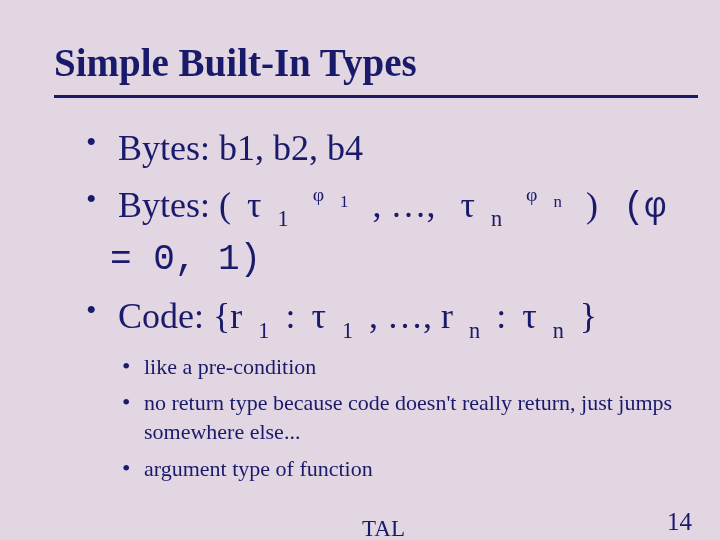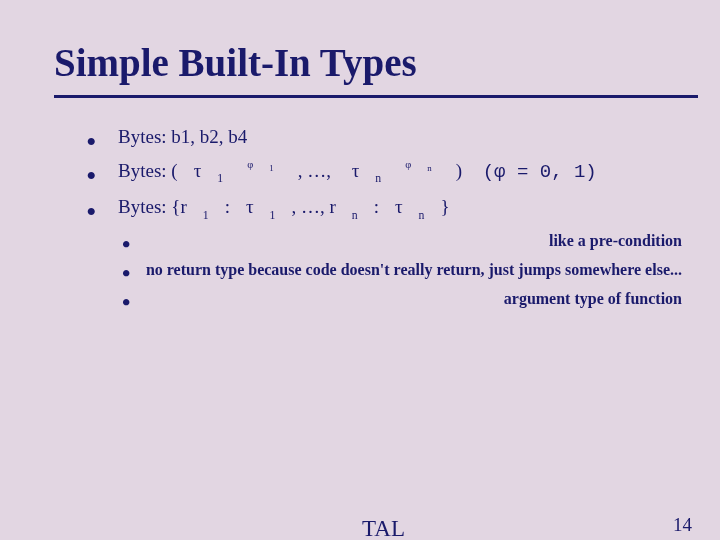--- a/index.html
+++ b/index.html
@@ -31,46 +31,45 @@
   .content {
     margin-top: 26px;
     padding-left: 12px;
   }
   .main-list {
     list-style: none;
   }
   .main-list > li {
     position: relative;
     padding-left: 28px;
-    font-size: 19px;
+    font-size: 36px;
     line-height: 1.35;
     margin-bottom: 2px;
   }
   .main-list > li::before {
     content: "•";
     position: absolute;
     left: 4px;
     top: -2px;
     font-size: 30px;
     color: #1a1a6b;
   }
   .sub-list {
     list-style: none;
     margin-top: 4px;
     margin-bottom: 10px;
     padding-left: 40px;
   }
   .sub-list > li {
     position: relative;
     padding-left: 22px;
-    font-size: 16px;
-    font-weight: bold;
+    font-size: 22px;
+    font-weight: normal;
     line-height: 1.3;
     margin-bottom: 1px;
-    text-align: right;
   }
   .sub-list > li::before {
     content: "•";
     position: absolute;
     left: 0;
     top: -2px;
     font-size: 24px;
     color: #1a1a6b;
   }
   .sym { font-family: "Times New Roman", serif; }
@@ -83,21 +82,21 @@
     bottom: 14px;
     left: 15px; right: 0;
     text-align: center;
     font-size: 23px;
     color: #1a1a6b;
   }
   .footer-right {
     position: absolute;
     bottom: 20px;
     right: 28px;
-    font-size: 19px;
+    font-size: 25px;
     color: #1a1a6b;
   }
 </style>
 </head>
 <body>
 
 <div class="slide">
 
   <h1 class="title">Simple Built-In Types</h1>
   <hr class="rule">
@@ -107,21 +106,21 @@
 
       <li>
         <span>Bytes:  b1, b2, b4</span>
       </li>
 
       <li>
         <span>Bytes:  (</span><span class="sym">τ</span><span class="sub">1</span><span class="sup sym"><span>φ</span><span class="sub">1</span></span><span>, …, </span><span class="sym">τ</span><span class="sub">n</span><span class="sup sym"><span>φ</span><span class="sub">n</span></span><span>)  </span><span class="roman">(φ = 0, 1)</span>
       </li>
 
       <li>
-        <span>Bytes: {r</span><span class="sub">1</span><span>:</span><span class="sym">τ</span><span class="sub">1</span><span>, …, r</span><span class="sub">n</span><span>:</span><span class="sym">τ</span><span class="sub">n</span><span>}</span>
+        <span>Code: {r</span><span class="sub">1</span><span>:</span><span class="sym">τ</span><span class="sub">1</span><span>, …, r</span><span class="sub">n</span><span>:</span><span class="sym">τ</span><span class="sub">n</span><span>}</span>
       </li>
     </ul>
 
     <ul class="sub-list">
       <li>like a pre-condition</li>
       <li>no return type because code doesn't really return, just jumps somewhere else...</li>
       <li>argument type of function</li>
     </ul>
 
   </div>

